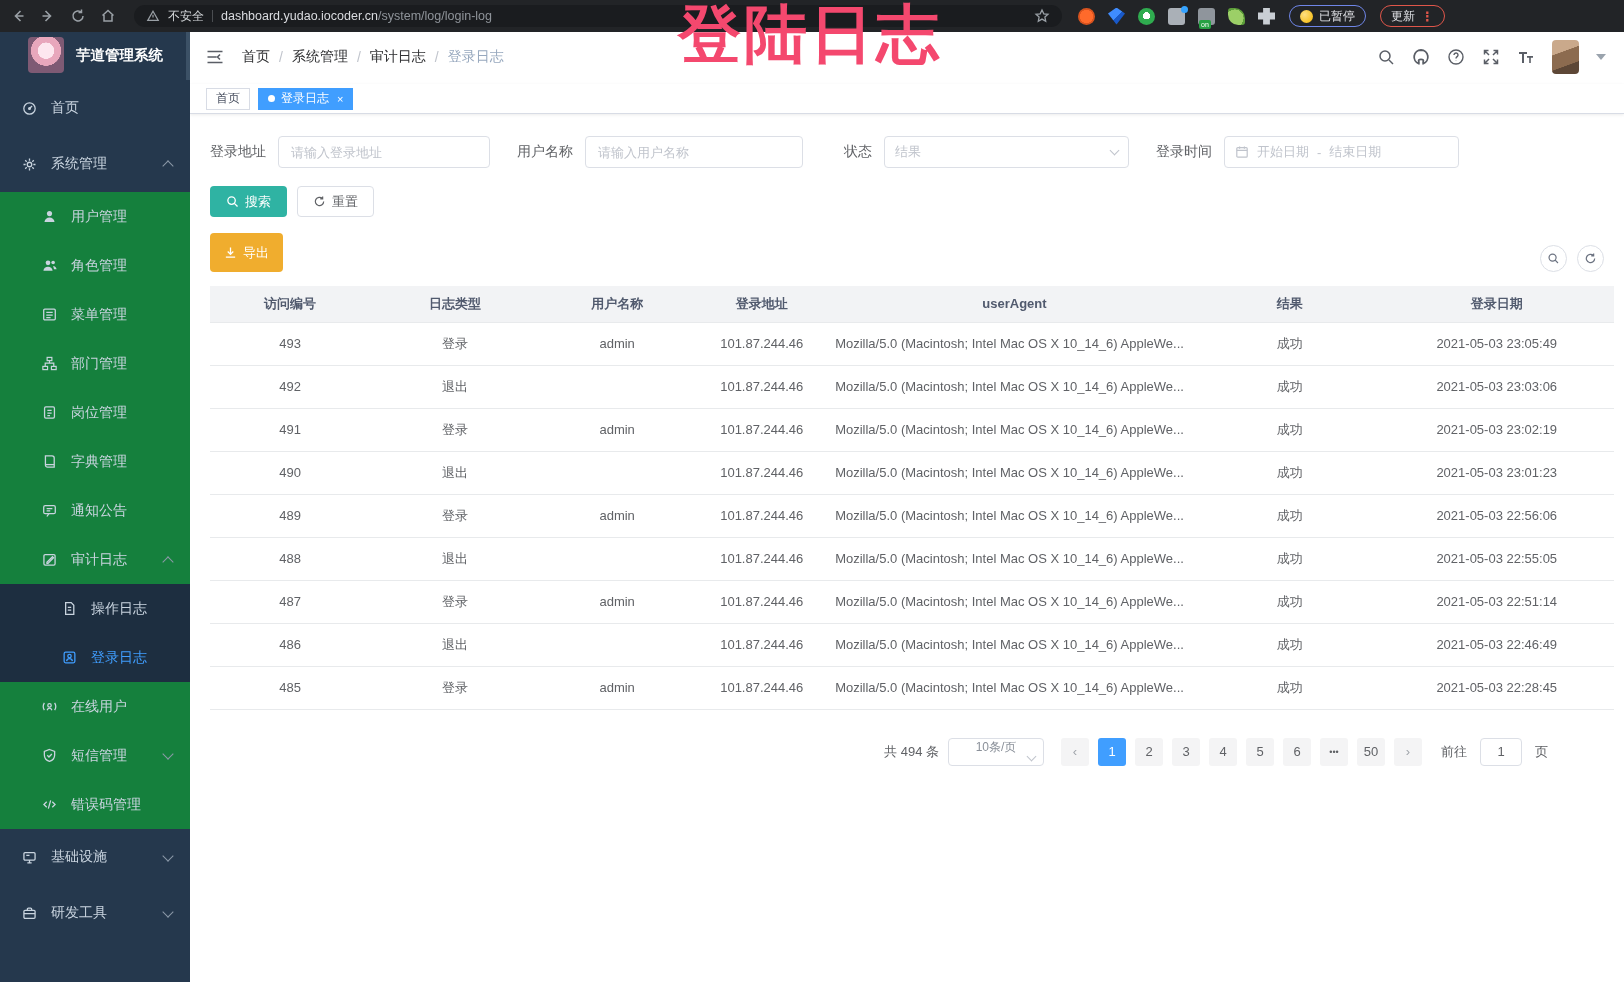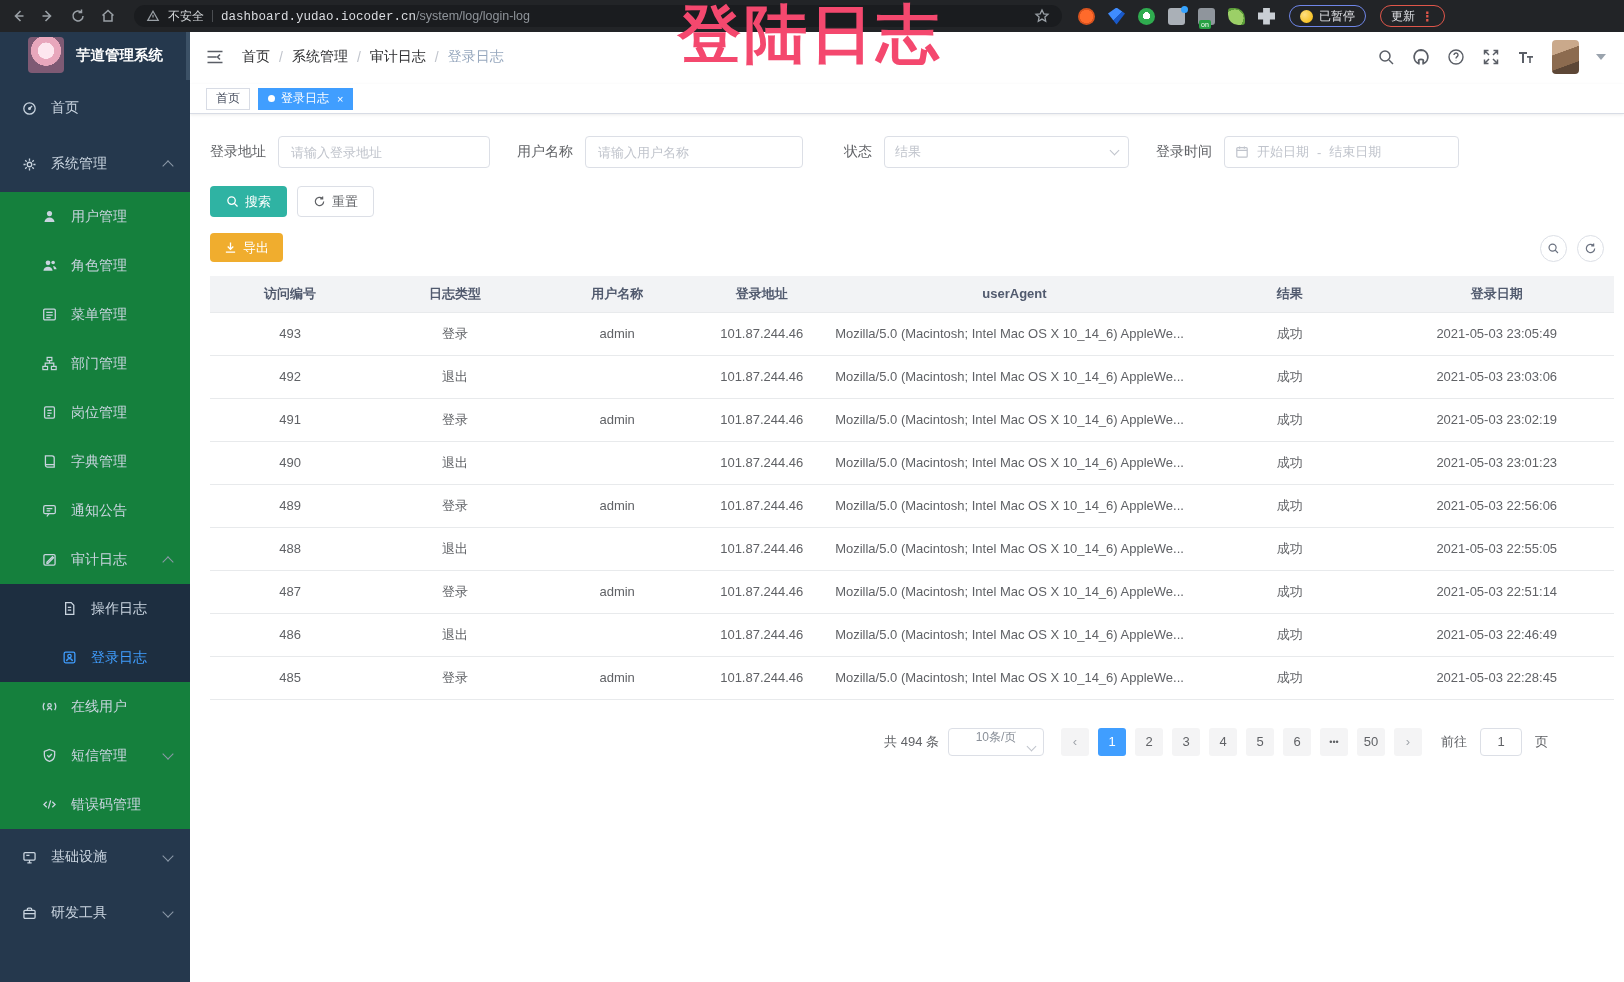--- a/index.html
+++ b/index.html
@@ -9,21 +9,21 @@
   
   .browser-bar { position:absolute; top:0; left:0; width:100%; height:30px; background:#222427;
     display:flex; align-items:center; padding:16px 10px; gap:14px; z-index:5; }
   .bicon { width:16px; height:16px; color:#9aa0a6; flex:0 0 auto; }
   .bicon svg { width:100%; height:100%; display:block; }
   .url-pill { height:22px; width:928px; background:#1a1c1f; border-radius:11px; display:flex;
     align-items:center; padding:0 12px; gap:8px; margin-left:4px; }
   .warn-label { color:#d6d9dc; font-size:12px; white-space:nowrap; }
   .url-divider { width:1px; height:12px; background:#4a4d51; }
   .url-text { font-size:12.5px; white-space:nowrap; overflow:hidden; }
-  .url-domain { color:#dadce0;font-family:Liberation Mono, monospace; }
+  .url-domain { color:#dadce0; }
   .url-path { color:#8f949a; }
   .url-star { margin-left:auto; }
   .ext-tray { display:flex; align-items:center; gap:13px; margin-left:2px; }
   .ext { width:17px; height:17px; border-radius:50%; flex:0 0 auto; position:relative; }
   .ext.sq { border-radius:3px; }
   .on-badge { position:absolute; bottom:-4px; left:1px; background:#27a143; color:#fff; font-size:7px;
     padding:0 2px; border-radius:2px; line-height:9px; }
   .chip { height:22px; display:flex; align-items:center; gap:6px; padding:0 10px; border-radius:12px;
     font-size:12px; color:#dfe1e5; white-space:nowrap; }
   .chip.paused { border:1.5px solid #6f86e8; }
@@ -107,21 +107,21 @@
   .cal-icon svg { width:100%; height:100%; }
 
   .btn-row { display:flex; align-items:center; gap:10px; padding:18px 20px 0; }
   .btn { height:31px; border-radius:4px; display:flex; align-items:center; gap:6px; padding:0 15px;
     font-size:13px; cursor:pointer; border:1px solid transparent; }
   .btn .bi { width:13px; height:13px; }
   .btn .bi svg { width:100%; height:100%; display:block; }
   .btn-search { background:#2fb3a3; color:#fff; }
   .btn-reset { background:#fff; color:#606266; border-color:#dcdfe6; }
   .toolbar-row { display:flex; align-items:flex-end; padding:16px 20px 0; }
-  .btn-export { background:#f0ad2e; color:#fff; height:29px; padding:0 13px; }
+  .btn-export { background:#f0ad2e; color:#fff; height:39px; padding:0 13px; }
   .mini-group { margin-left:auto; display:flex; gap:10px; }
   .mini-btn { width:27px; height:27px; border-radius:50%; border:1px solid #dcdfe6; background:#fff;
     display:flex; align-items:center; justify-content:center; color:#6b7280; cursor:pointer; }
   .mini-btn svg { width:13px; height:13px; }
 
   
   table.log { width:1404px; margin:14px 20px 0; border-collapse:collapse; table-layout:fixed; font-size:13px; }
   table.log th { background:#f2f3f5; color:#515a6e; font-weight:bold; height:36px; text-align:center;
     font-size:13px; white-space:nowrap; }
   table.log td { height:43px; border-bottom:1px solid #e8eaec; color:#606266; text-align:center;

